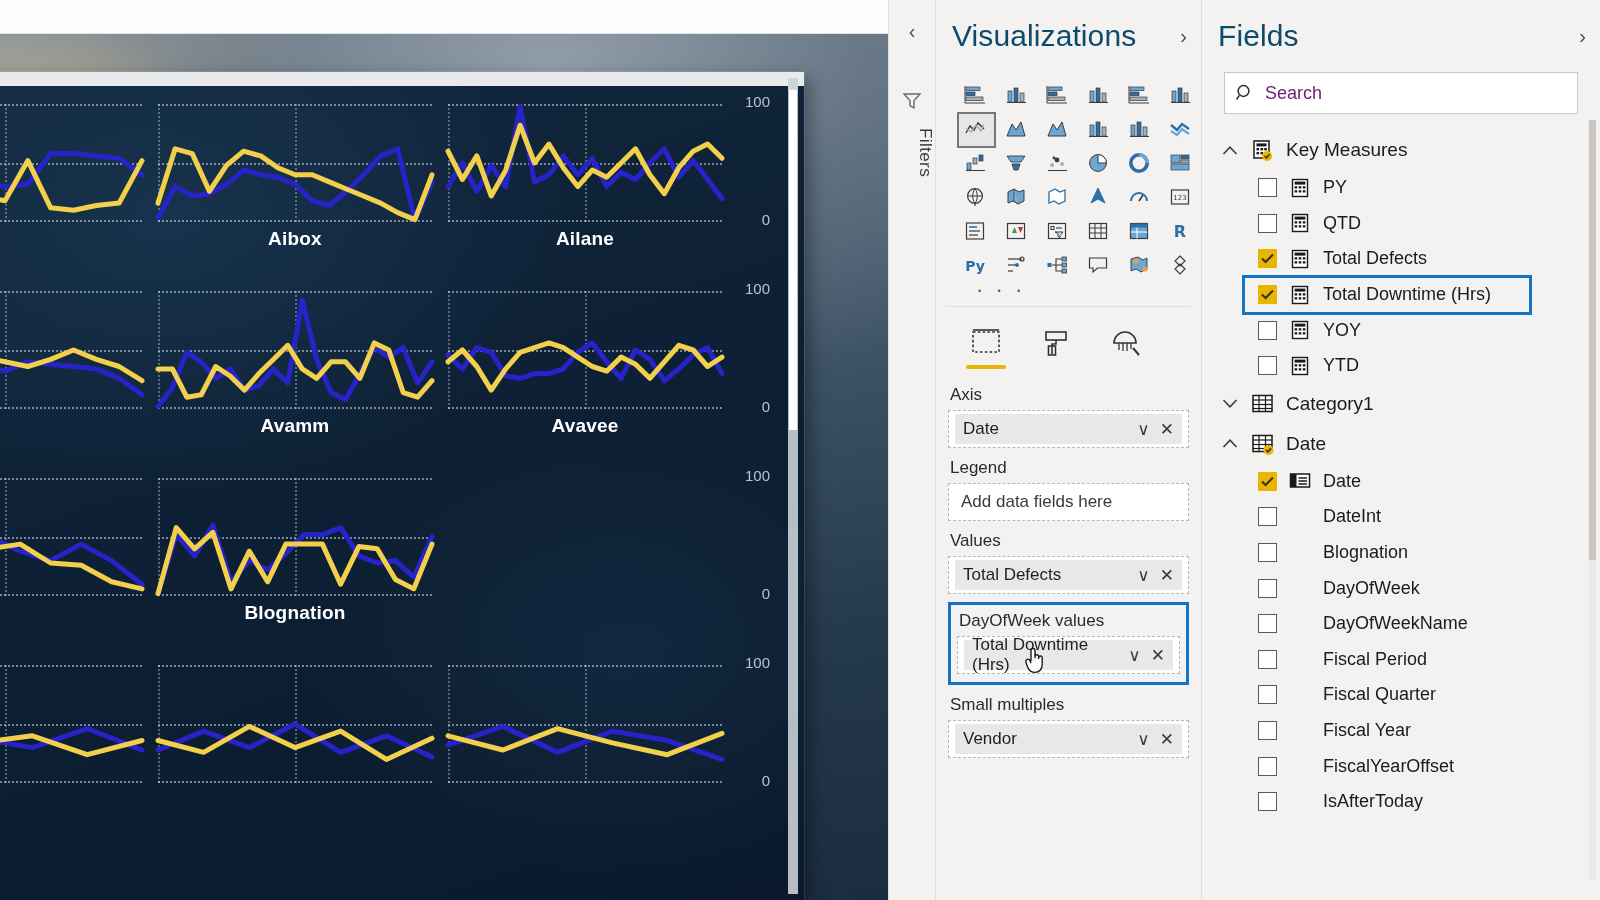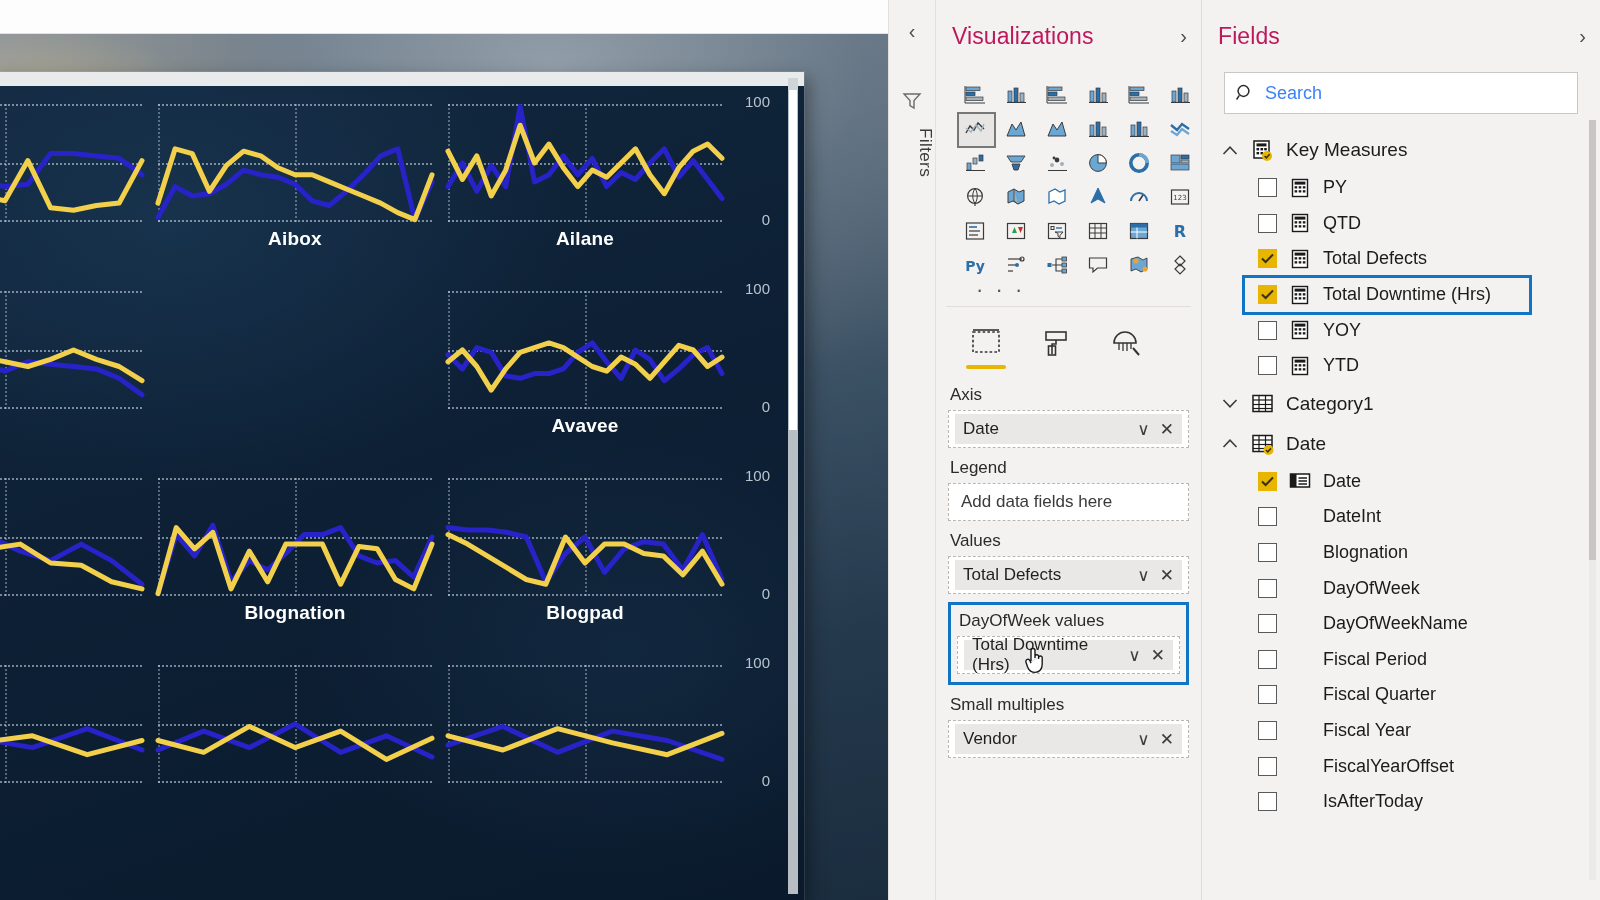--- a/index.html
+++ b/index.html
@@ -131,21 +131,21 @@
 
   
   .viz-pane {
     position: absolute; left: 936px; top: 0; width: 266px; height: 900px;
     background: #f4f2f1; border-right: 1px solid #dedbd9;
   }
   .pane-head {
     position: relative; height: 72px; display: flex; align-items: center;
     padding: 0 16px;
   }
-  .pane-title { font-size: 23px; color: #be185d; letter-spacing: 0.1px; }
+  .pane-title { font-size: 30px; color: #0c4a6e; letter-spacing: 0.1px; }
   .pane-expand {
     position: absolute; right: 14px; top: 50%; transform: translateY(-50%);
     color: #4b4b4b; font-size: 20px;
   }
   .viz-gallery {
     padding: 6px 12px 0 18px;
     background: #f4f2f1;
   }
   .viz-grid {
     display: grid; grid-template-columns: repeat(6, 41px);
@@ -207,21 +207,21 @@
   
   .fields-pane {
     position: absolute; left: 1202px; top: 0; width: 398px; height: 900px;
     background: #f4f2f1;
   }
   .fields-search-wrap { padding: 0 22px; }
   .fields-search {
     height: 42px; background: #ffffff; border: 1px solid #c9c6c3;
     display: flex; align-items: center; padding: 0 10px; gap: 10px;
   }
-  .fields-search .ph { color: #3b82f6; font-size: 18px; }
+  .fields-search .ph { color: #701a75; font-size: 18px; }
   .fields-list { margin-top: 16px; position: relative; height: 742px; overflow: hidden; }
   .grp-row {
     display: flex; align-items: center; gap: 10px; padding: 0 0 0 18px; height: 40px;
   }
   .grp-chev { width: 20px; color: #3c3c3c; font-size: 15px; text-align: center; }
   .grp-icon { width: 26px; height: 26px; position: relative; display: flex; align-items: center; justify-content: center; }
   .grp-name { font-size: 19px; color: #1b1b1b; }
   .fld-row {
     display: flex; align-items: center; gap: 12px; padding-left: 56px; height: 35.6px;
   }
@@ -310,20 +310,34 @@
                 <div class="grid-h top"></div>
                 <div class="grid-h mid"></div>
                 <div class="grid-h bot"></div>
                 <div class="grid-v" style="left:50%"></div>
                 <svg viewBox="0 0 272 118" preserveAspectRatio="none">
                   <polyline class="ln-b" points="0.0,110.9 22.7,87.3 45.3,82.6 68.0,77.9 90.7,75.5 113.3,73.2 136.0,80.2 158.7,70.8 181.3,73.2 204.0,75.5 226.7,77.9 249.3,87.3 272.0,103.8"></polyline>
                   <polyline class="ln-y" points="0.0,94.4 22.7,80.2 45.3,85.0 68.0,92.0 90.7,73.2 113.3,66.1 136.0,70.8 158.7,75.5 181.3,68.4 204.0,59.0 226.7,68.4 249.3,75.5 272.0,89.7"></polyline>
                 </svg>
               </div>
             </div>
+            <div class="sm-cell c1">
+              <div class="sm-plot">
+                <div class="grid-h top"></div>
+                <div class="grid-h mid"></div>
+                <div class="grid-h bot"></div>
+                <div class="grid-v" style="left:0"></div>
+                <div class="grid-v" style="left:50%"></div>
+                <svg viewBox="0 0 272 118" preserveAspectRatio="none">
+                  <polyline class="ln-b" points="0.0,115.6 14.3,96.8 28.6,61.4 42.9,70.8 57.3,87.3 71.6,77.9 85.9,99.1 100.2,94.4 114.5,77.9 128.8,92.0 143.2,9.4 157.5,68.4 171.8,101.5 186.1,108.6 200.4,82.6 214.7,56.6 229.1,66.1 243.4,56.6 257.7,92.0 272.0,70.8"></polyline>
+                  <polyline class="ln-y" points="0.0,77.9 14.3,77.9 28.6,106.2 42.9,103.8 57.3,75.5 71.6,85.0 85.9,99.1 100.2,82.6 114.5,68.4 128.8,54.3 143.2,77.9 157.5,87.3 171.8,70.8 186.1,70.8 200.4,87.3 214.7,51.9 229.1,59.0 243.4,101.5 257.7,106.2 272.0,89.7"></polyline>
+                </svg>
+              </div>
+              <div class="sm-label">Avamm</div>
+            </div>
             <div class="sm-cell c2">
               <div class="sm-plot">
                 <div class="grid-h top"></div>
                 <div class="grid-h mid"></div>
                 <div class="grid-h bot"></div>
                 <div class="grid-v" style="left:0"></div>
                 <div class="grid-v" style="left:50%"></div>
                 <svg viewBox="0 0 272 118" preserveAspectRatio="none">
                   <polyline class="ln-b" points="0.0,63.7 14.3,77.9 28.6,56.6 42.9,61.4 57.3,85.0 71.6,87.3 85.9,82.6 100.2,82.6 114.5,77.9 128.8,61.4 143.2,51.9 157.5,70.8 171.8,87.3 186.1,59.0 200.4,68.4 214.7,89.7 229.1,77.9 243.4,63.7 257.7,56.6 272.0,82.6"></polyline>
                   <polyline class="ln-y" points="0.0,70.8 14.3,59.0 28.6,75.5 42.9,99.1 57.3,77.9 71.6,61.4 85.9,56.6 100.2,51.9 114.5,56.6 128.8,66.1 143.2,75.5 157.5,80.2 171.8,66.1 186.1,73.2 200.4,87.3 214.7,70.8 229.1,54.3 243.4,59.0 257.7,75.5 272.0,66.1"></polyline>
@@ -351,34 +365,20 @@
                 <div class="grid-h mid"></div>
                 <div class="grid-h bot"></div>
                 <div class="grid-v" style="left:0"></div>
                 <div class="grid-v" style="left:50%"></div>
                 <svg viewBox="0 0 272 118" preserveAspectRatio="none">
                   <polyline class="ln-b" points="0.0,115.6 18.1,56.6 36.3,77.9 54.4,47.2 72.5,103.8 90.7,82.6 108.8,92.0 126.9,75.5 145.1,56.6 163.2,56.6 181.3,49.6 199.5,77.9 217.6,85.0 235.7,82.6 253.9,99.1 272.0,59.0"></polyline>
                   <polyline class="ln-y" points="0.0,115.6 18.1,49.6 36.3,70.8 54.4,54.3 72.5,110.9 90.7,73.2 108.8,103.8 126.9,66.1 145.1,66.1 163.2,66.1 181.3,106.2 199.5,68.4 217.6,70.8 235.7,101.5 253.9,110.9 272.0,66.1"></polyline>
                 </svg>
               </div>
               <div class="sm-label">Blognation</div>
-            </div>
-            <div class="sm-cell c2">
-              <div class="sm-plot">
-                <div class="grid-h top"></div>
-                <div class="grid-h mid"></div>
-                <div class="grid-h bot"></div>
-                <div class="grid-v" style="left:0"></div>
-                <div class="grid-v" style="left:50%"></div>
-                <svg viewBox="0 0 272 118" preserveAspectRatio="none">
-                  <polyline class="ln-b" points="0.0,49.6 19.4,51.9 38.9,51.9 58.3,54.3 77.7,59.0 97.1,103.8 116.6,75.5 136.0,59.0 155.4,94.4 174.9,70.8 194.3,63.7 213.7,66.1 233.1,92.0 252.6,56.6 272.0,101.5"></polyline>
-                  <polyline class="ln-y" points="0.0,56.6 19.4,66.1 38.9,77.9 58.3,89.7 77.7,101.5 97.1,106.2 116.6,59.0 136.0,85.0 155.4,66.1 174.9,66.1 194.3,75.5 213.7,77.9 233.1,96.8 252.6,73.2 272.0,106.2"></polyline>
-                </svg>
-              </div>
-              <div class="sm-label">Blogpad</div>
             </div>
           </div>
           <div class="sm-row r3">
             <div class="sm-cell c0">
               <div class="sm-plot">
                 <div class="grid-h top"></div>
                 <div class="grid-h mid"></div>
                 <div class="grid-h bot"></div>
                 <div class="grid-v" style="left:50%"></div>
                 <svg viewBox="0 0 272 118" preserveAspectRatio="none">

